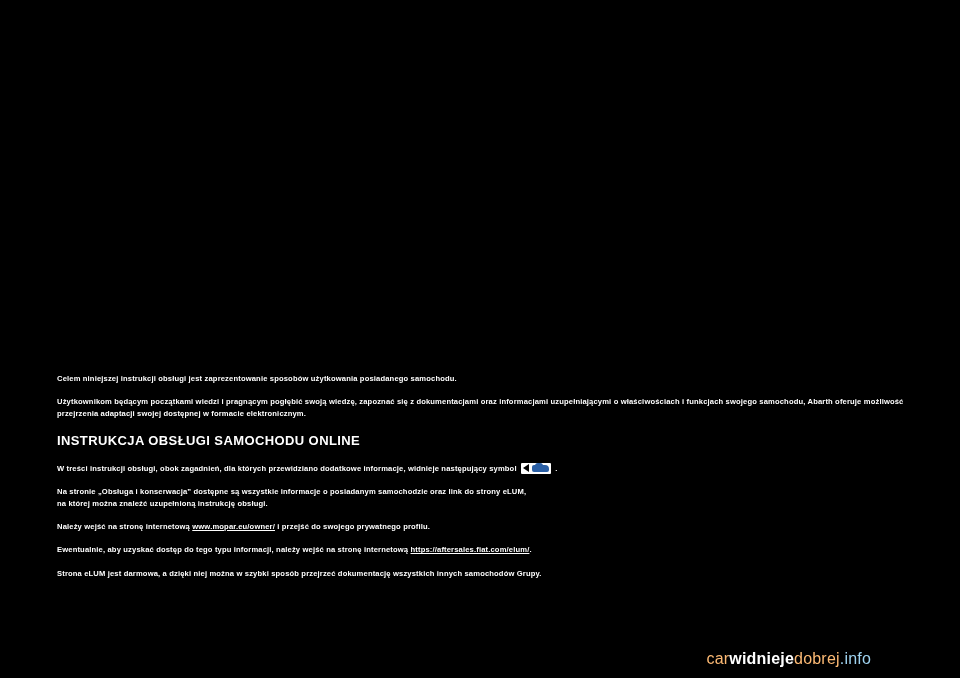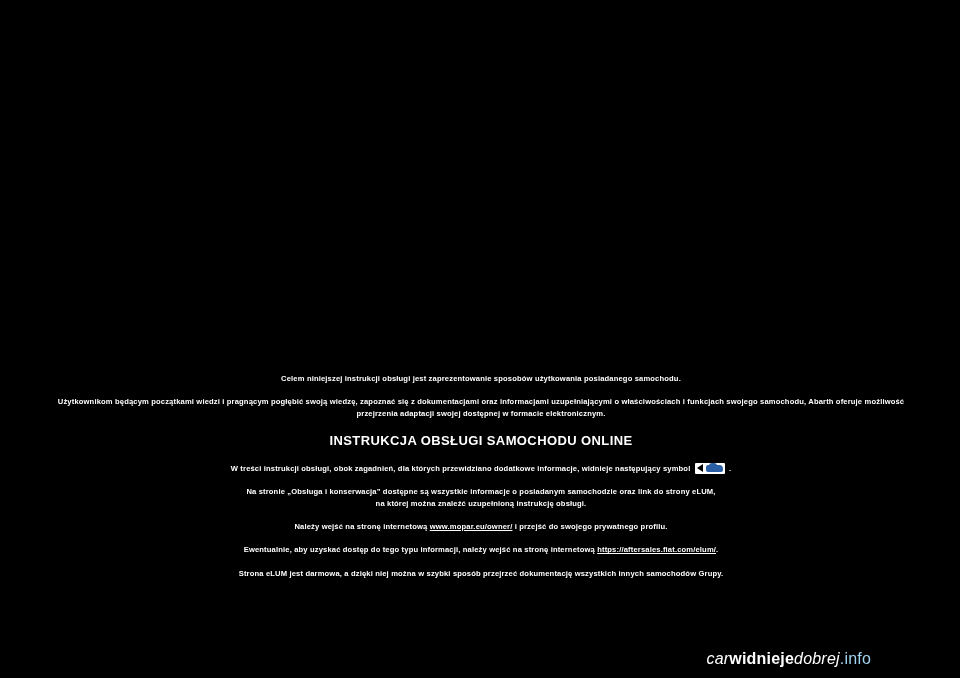--- a/index.html
+++ b/index.html
@@ -15,21 +15,20 @@
     overflow: hidden;
   }
 
   #page {
     position: absolute;
     left: 0;
     top: 0;
     width: 889px;
     height: 678px;
     background: #000000;
-    text-align: center;
   }
 
   
   .content {
     position: absolute;
     left: 57px;
     top: 373px;
     width: 848px;
     color: #ffffff;
     font-size: 7.6px;
@@ -99,23 +98,22 @@
   
   .footer {
     position: absolute;
     right: 18px;
     bottom: 10px;
     font-size: 16px;
     letter-spacing: 0.2px;
     font-family: "Liberation Sans", sans-serif;
   }
   .footer .light {
-    color: #ffffff;
+    color: #fdba74;
     font-weight: 400;
-    font-style: italic;
   }
   .footer .bold {
     color: #ffffff;
     font-weight: 700;
   }
   .footer .info {
     color: #9fd3f0;
     font-weight: 400;
   }
 </style>

